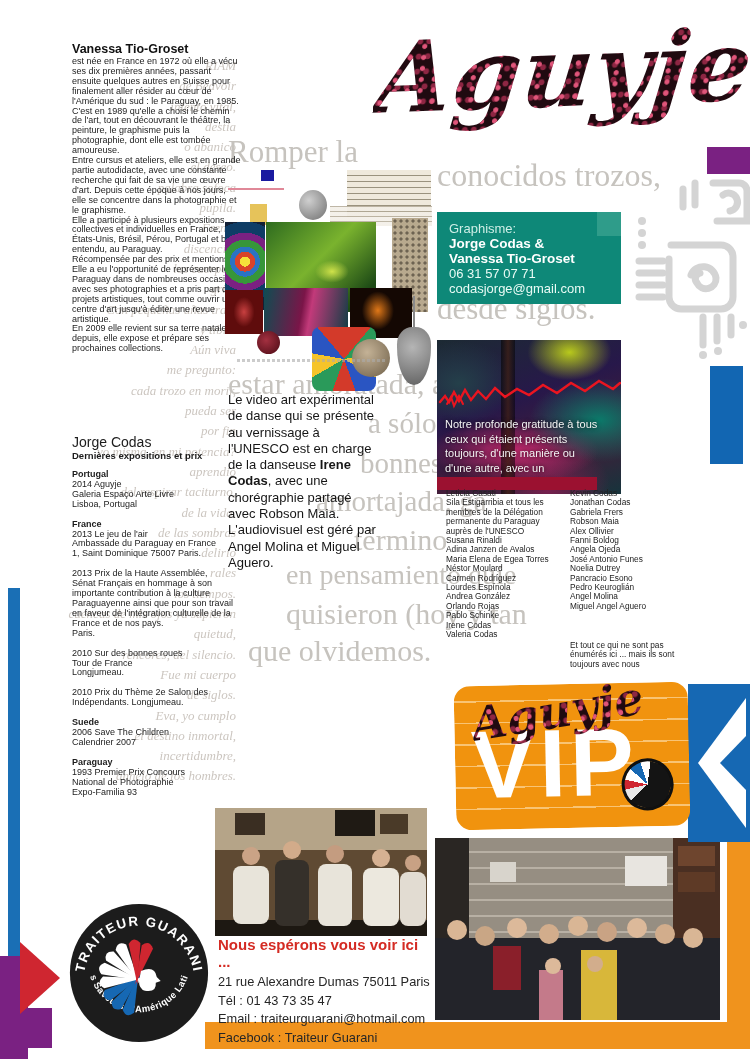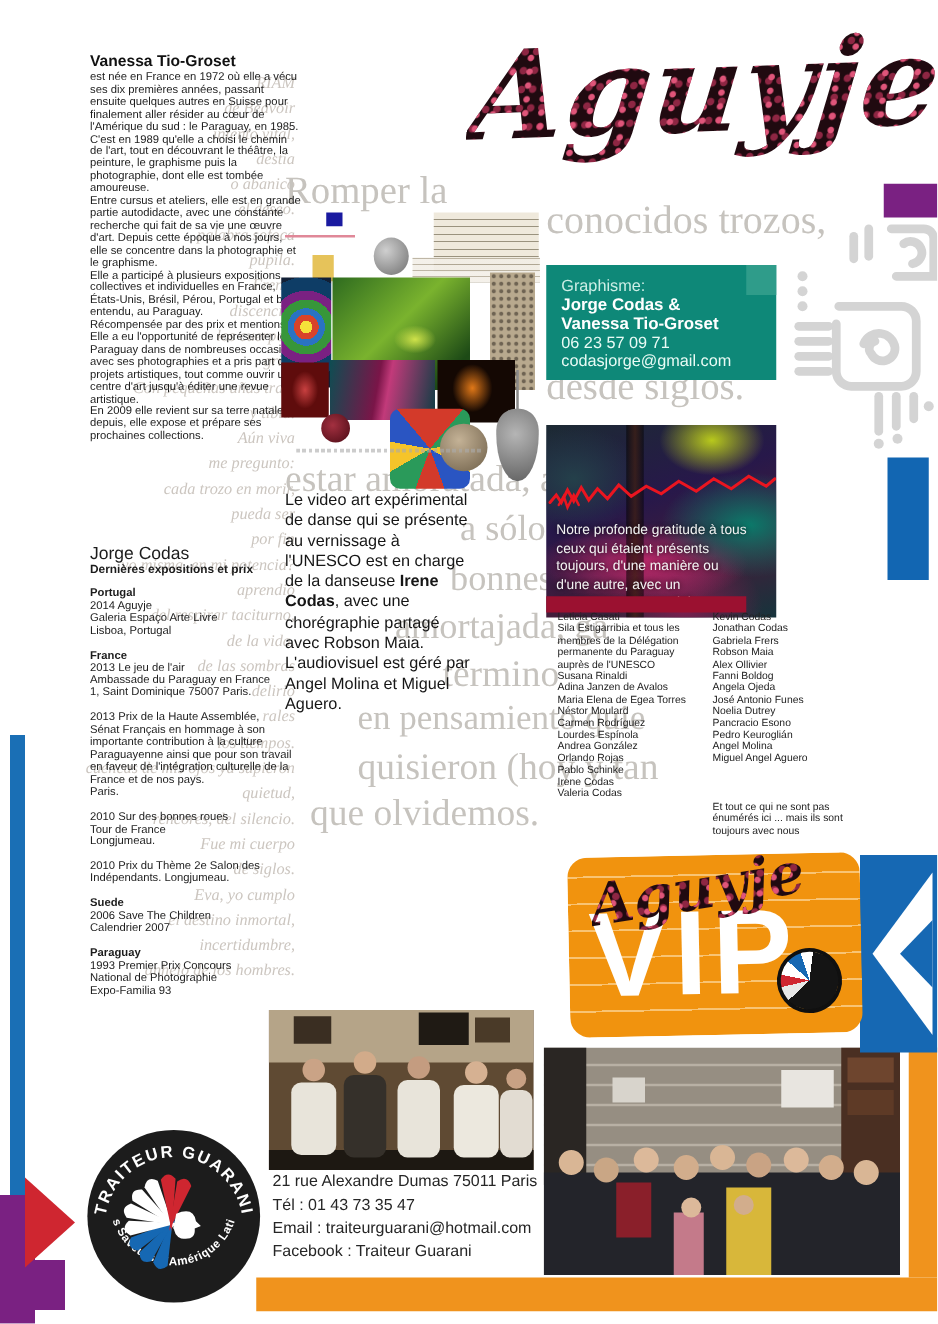--- a/index.html
+++ b/index.html
@@ -250,21 +250,21 @@
   <div class="tile" style="left:352px;top:339px;width:38px;height:38px;border-radius:50%;background:radial-gradient(circle at 40% 35%,#c4b296,#6e5f48);"></div>
   <div class="tile" style="left:413px;top:296px;width:2px;height:34px;background:#8a8a8a;"></div>
   <div class="tile" style="left:397px;top:327px;width:34px;height:58px;border-radius:45% 45% 50% 50%/30% 30% 65% 65%;background:radial-gradient(circle at 45% 35%,#b5b5b5,#5f5f5f);"></div>
   <div class="tile" style="left:237px;top:359px;width:150px;height:3px;background:repeating-linear-gradient(90deg,#aaa 0 3px,transparent 3px 5px);opacity:.6;"></div>
 
   <div class="greenbox">
     <div class="gb-corner"></div>
     <div class="gb-label">Graphisme:</div>
     <div class="gb-name">Jorge Codas &amp;</div>
     <div class="gb-name">Vanessa Tio-Groset</div>
-    <div class="gb-line">06 23 57 09 71</div>
+    <div class="gb-line">06 31 57 07 71</div>
     <div class="gb-line">codasjorge@gmail.com</div>
   </div>
 
   <div class="artphoto">
     <div class="tree"></div>
     <svg width="184" height="154" style="position:absolute;left:0;top:0;">
       <path d="M3,62 L8,56 L12,62 L17,52 L22,61 L28,50 L34,60 L41,51 L49,59 L58,48 L68,57 L80,49 L92,55 L106,45 L120,53 L134,43 L148,51 L162,41 L176,49 L183,43" fill="none" stroke="#ea1520" stroke-width="2.4" stroke-linecap="round"></path>
       <path d="M10,64 l4,-7 l3,9 l5,-10 l4,8" fill="none" stroke="#ea1520" stroke-width="2" stroke-linecap="round"></path>
     </svg>
     <div class="gratitude">Notre profonde gratitude à tous ceux qui étaient présents toujours, d'une manière ou d'une autre, avec un engagement essentiel ...</div>
@@ -394,20 +394,21 @@
       </g>
       <g fill="#cf2630">
         <path transform="rotate(356)" d="M0,6 L-6,-36 Q0,-44 6,-36 Z"></path>
         <path transform="rotate(18)" d="M0,6 L-6,-34 Q0,-42 6,-34 Z"></path>
       </g>
       <path d="M4,-8 Q18,-14 20,-2 L24,2 L19,4 Q20,14 8,12 Q2,10 2,2 Z" fill="#ffffff"></path>
     </g>
   </svg>
 
   <div class="contact">
+    <div class="c-head">Nous espérons vous voir ici ...</div>
     <div class="c-line">21 rue Alexandre Dumas 75011 Paris</div>
     <div class="c-line">Tél : 01 43 73 35 47</div>
     <div class="c-line">Email : traiteurguarani@hotmail.com</div>
     <div class="c-line">Facebook : Traiteur Guarani</div>
   </div>
 
   <div class="bar purple-tr"></div>
   <div class="bar blue-r"></div>
   <div class="bar orange-r"></div>
   <div class="bar orange-b"></div>

